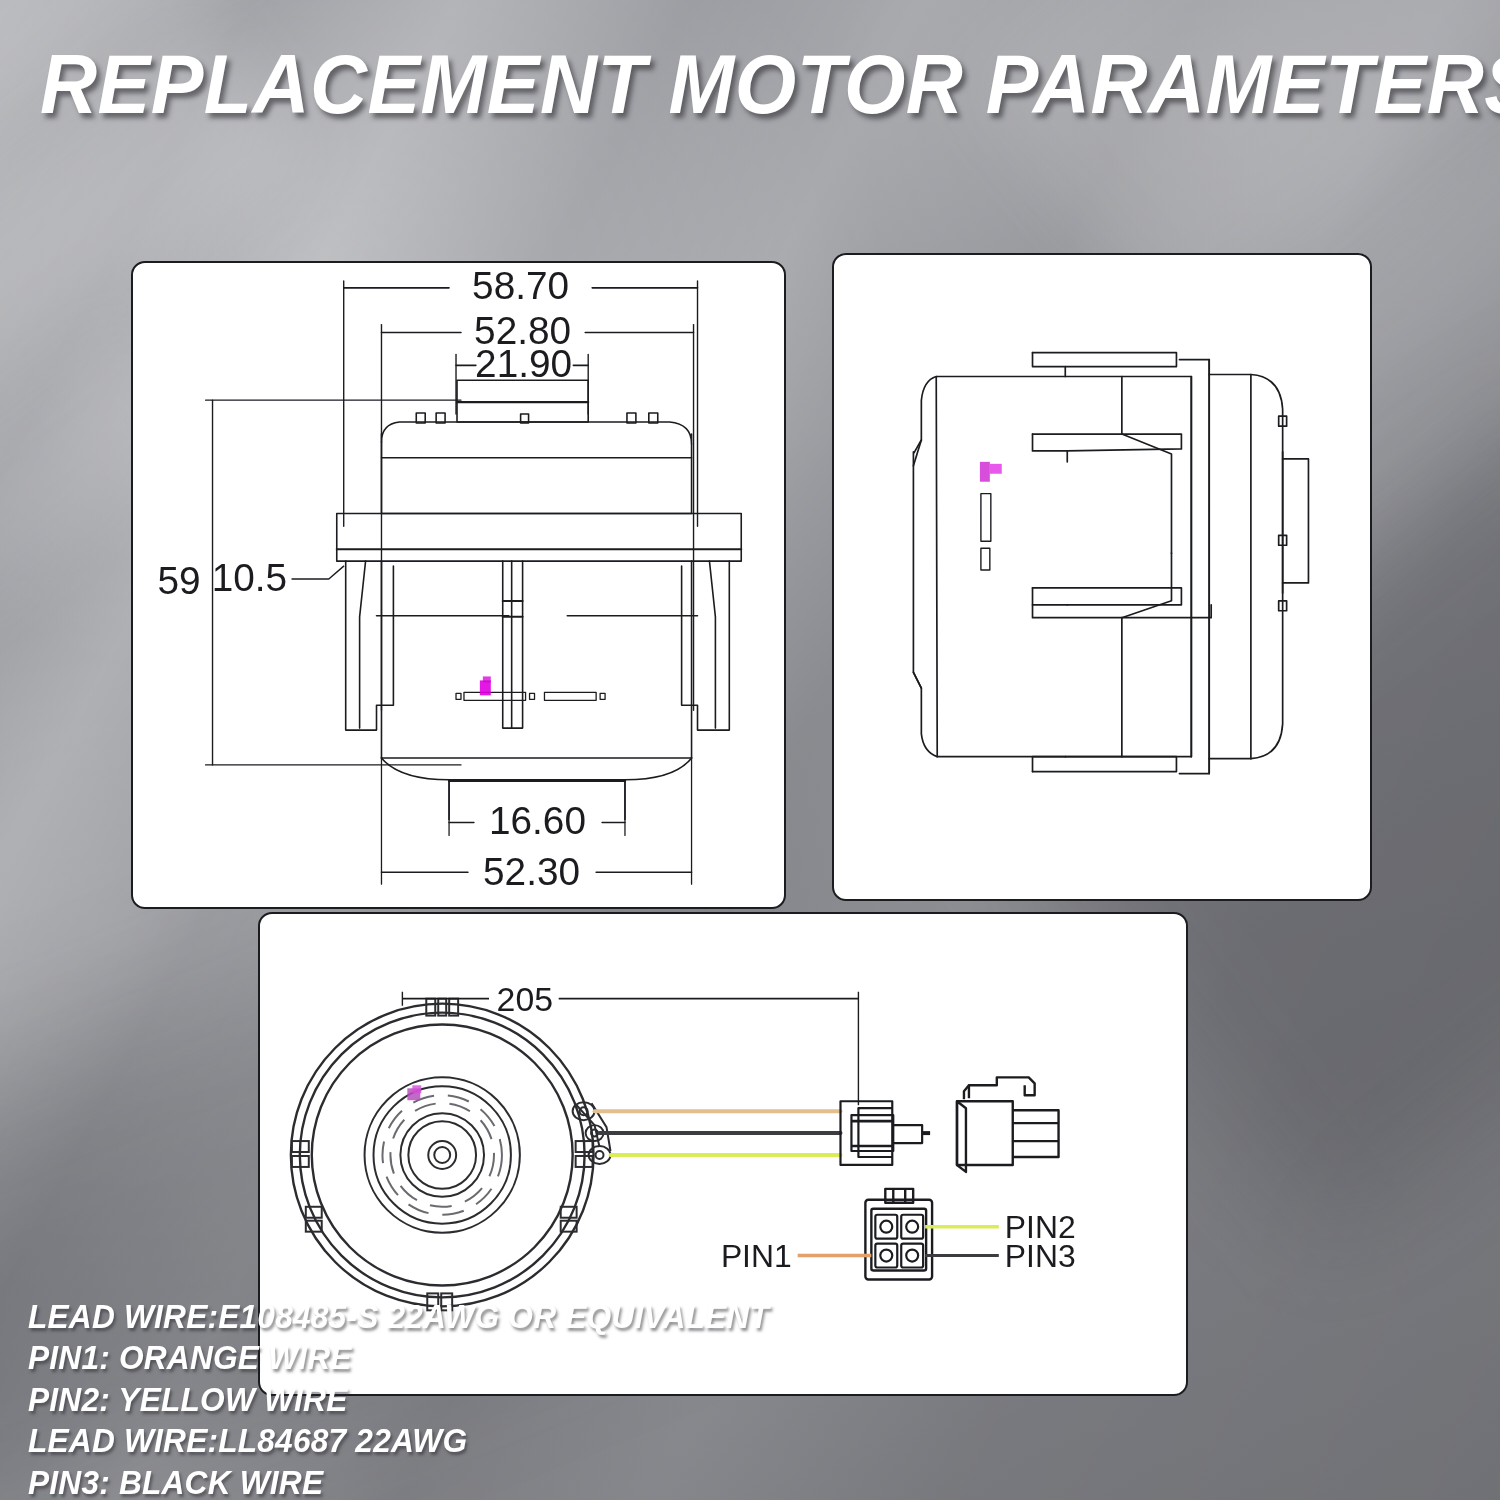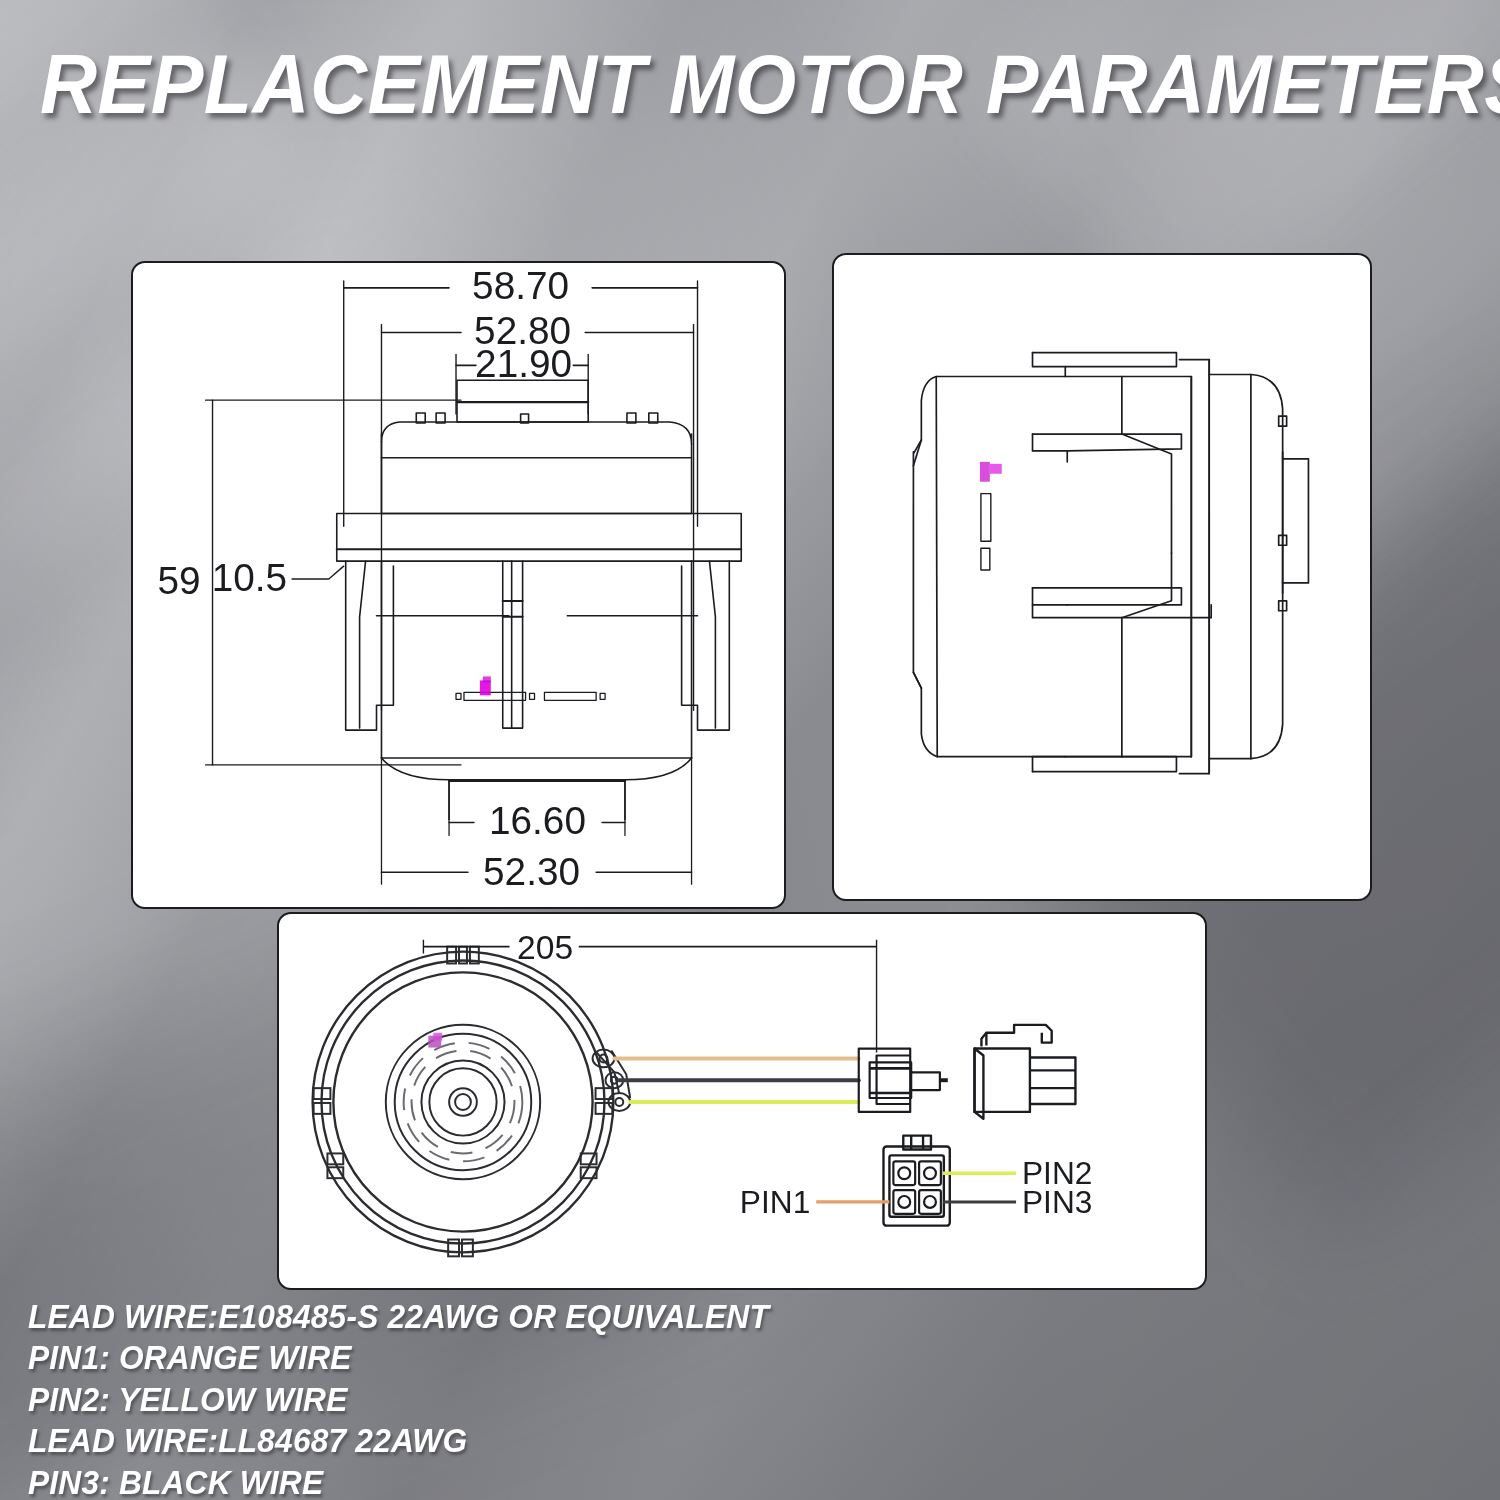--- a/index.html
+++ b/index.html
@@ -72,21 +72,21 @@
   .panel {
     position: absolute;
     background: #ffffff;
     border: 2px solid #1b1c20;
     border-radius: 14px;
     box-sizing: border-box;
     overflow: hidden;
   }
   #panel-front { left: 131px; top: 253px; width: 655px; height: 648px; margin-top: 8px; }
   #panel-side  { left: 832px; top: 253px; width: 540px; height: 648px; }
-  #panel-wire  { left: 277px; top: 912px; width: 930px; height: 378px; }
+  #panel-wire  { left: 258px; top: 912px; width: 930px; height: 484px; }
 
   .panel svg { display: block; width: 100%; height: 100%; }
 
   
   #specs {
     position: absolute;
     left: 28px; top: 1296px;
     width: 1200px;
   }
   #specs .line {

